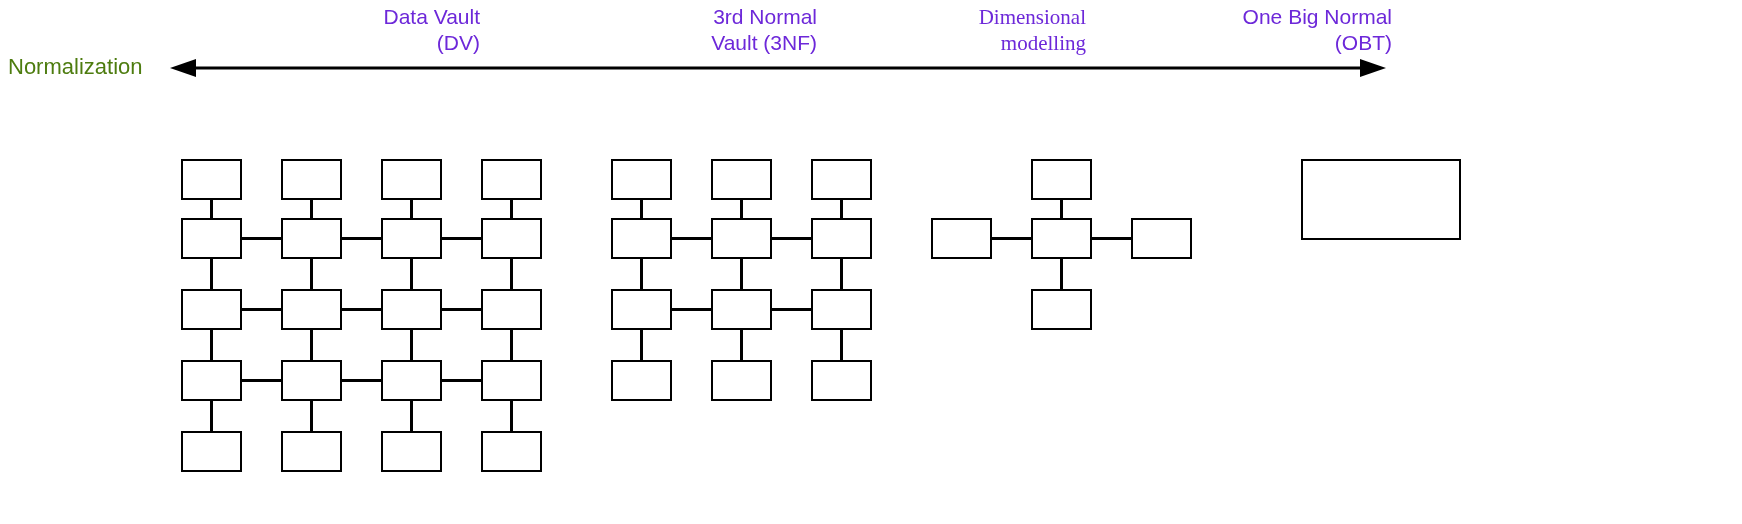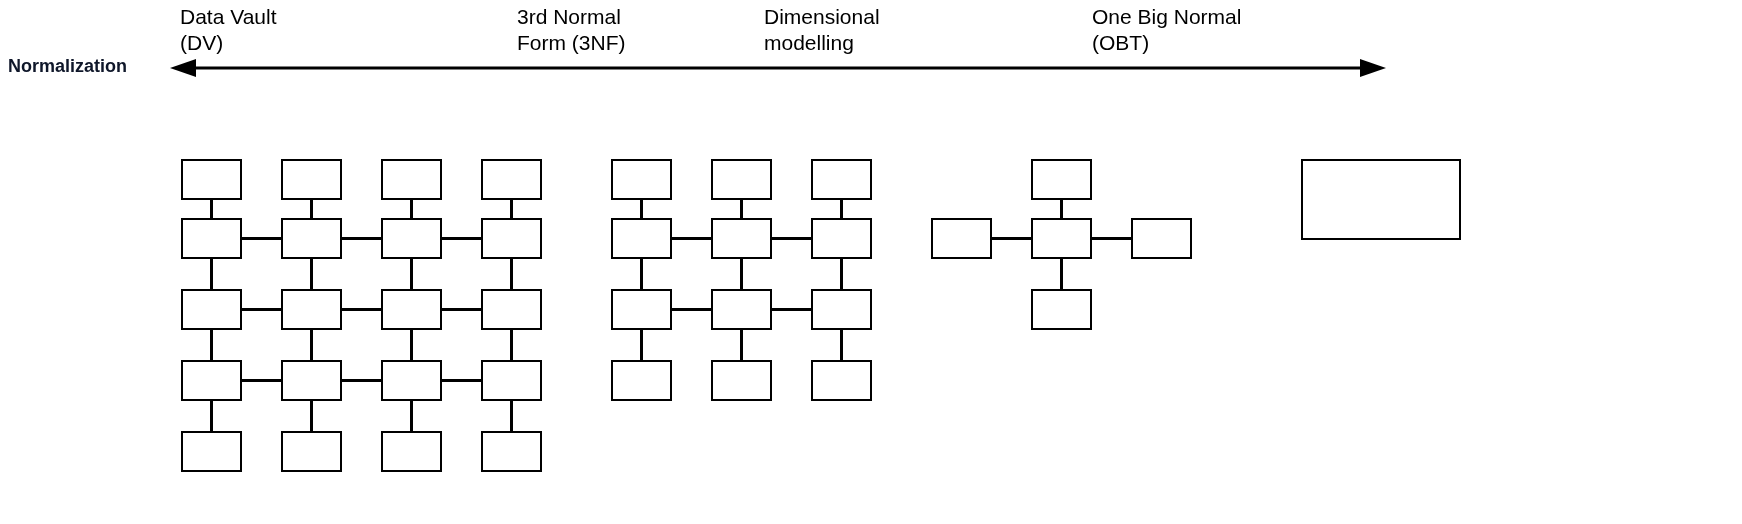--- a/index.html
+++ b/index.html
@@ -16,35 +16,34 @@
   }
   #canvas {
     position: relative;
     width: 1742px;
     height: 524px;
     background: #ffffff;
   }
   
   .axis-label {
     position: absolute;
-    font-size: 18px;
+    font-size: 22px;
     line-height: 25px;
-    color: #0f172a;
+    color: #4d7c0f;
     white-space: nowrap;
-    font-weight: bold;
   }
   #axis-left-label  { left: 8px;   top: 54px; }
   #axis-right-label { left: 1404px; top: 54px; }
 
   .stage-label {
     position: absolute;
     font-size: 21px;
     line-height: 26px;
-    text-align: left;
-    color: #000000;
+    text-align: right;
+    color: #6d28d9;
     white-space: pre-line;
   }
   .axis-arrow {
     position: absolute;
     left: 168px;
     top: 58px;
     width: 1220px;
     height: 20px;
   }
   
@@ -73,22 +72,22 @@
   <svg class="axis-arrow" viewBox="0 0 1220 20" width="1220" height="20" xmlns="http://www.w3.org/2000/svg">
     <line x1="22" y1="10" x2="1198" y2="10" stroke="#000" stroke-width="3"></line>
     <polygon points="2,10 28,1 28,19" fill="#000"></polygon>
     <polygon points="1218,10 1192,1 1192,19" fill="#000"></polygon>
   </svg>
 
   <div id="stage-labels">
       <div class="stage-label" style="left: 180px; top: 4px; width: 300px;">Data Vault
 (DV)</div>
       <div class="stage-label" style="left: 517px; top: 4px; width: 300px;">3rd Normal
-Form (3NF)</div>
-      <div class="stage-label" style="left: 764px; top: 4px; width: 300px;">Dimensional
+Vault (3NF)</div>
+      <div class="stage-label" style="left: 786px; top: 4px; width: 300px; font-family: Liberation Serif, serif;">Dimensional
 modelling</div>
       <div class="stage-label" style="left: 1092px; top: 4px; width: 300px;">One Big Normal
 (OBT)</div>
     </div>
 
   <div id="models">
       <div class="group">
         <div class="connector v" style="left: 210.4px; top: 200px; height: 18px;"></div>
         <div class="connector v" style="left: 310.4px; top: 200px; height: 18px;"></div>
         <div class="connector v" style="left: 410.4px; top: 200px; height: 18px;"></div>

